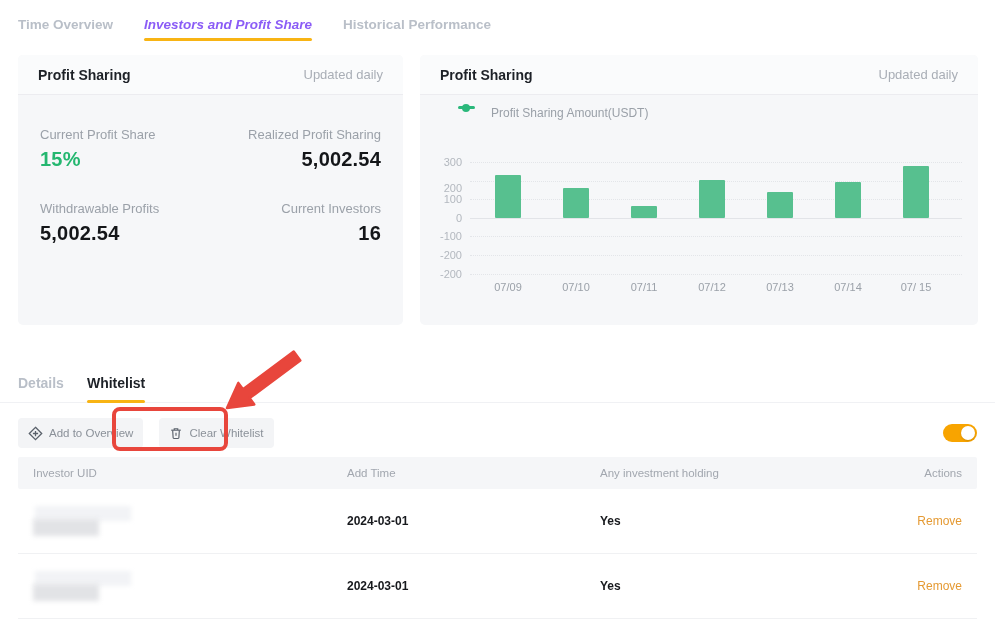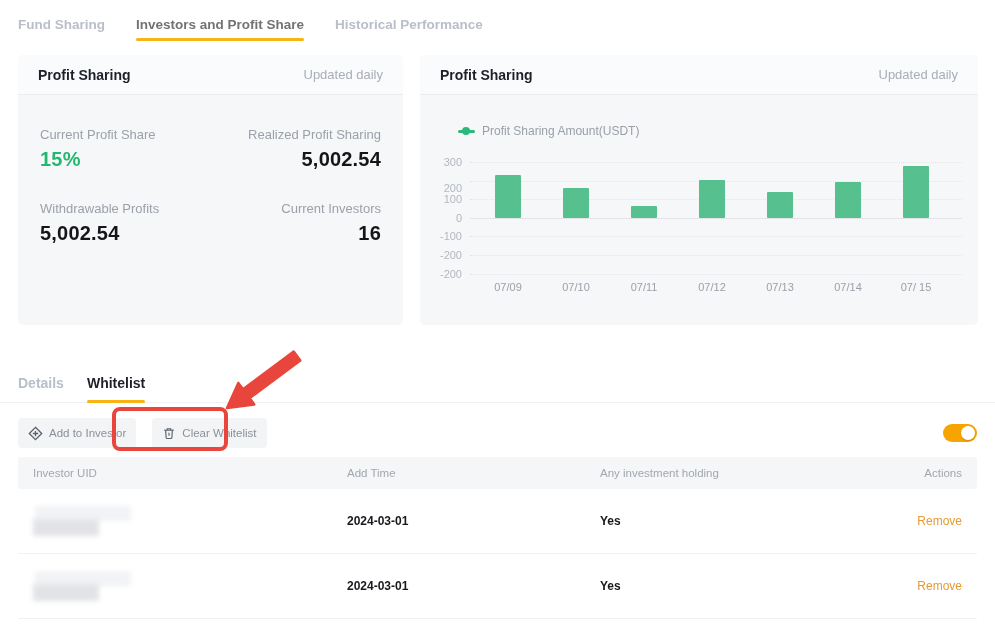--- a/index.html
+++ b/index.html
@@ -4,40 +4,40 @@
 <style>
   * { box-sizing: border-box; margin: 0; padding: 0; }
   body {
     width: 995px; height: 625px; position: relative; overflow: hidden;
     background: #ffffff; font-family: "Liberation Sans", sans-serif;
     color: #1d2127;
   }
   
   .top-tabs { display: flex; gap: 31px; padding: 17px 0 0 18px; }
   .top-tab { font-size: 13.5px; font-weight: 700; color: #b9bfc8; padding-bottom: 9px; position: relative; cursor: pointer; }
-  .top-tab.active { color: #737373; }
+  .top-tab.active { color: #8b5cf6; font-style: italic; }
   .top-tab.active::after { content:""; position:absolute; left:0; right:0; bottom:0; height:3px; background:#f8b414; border-radius:2px; }
   
   .cards { display:flex; gap:17px; margin:14px 17px 0 18px; }
   .card { background:#f6f7f9; border-radius:5px; height:270px; }
   .card.left { width:385px; }
   .card.right { flex:1; position:relative; }
   .card-header { height:40px; display:flex; justify-content:space-between; align-items:center;
     padding:0 20px; border-bottom:1px solid #ececf0; background:#fafbfc; border-radius:5px 5px 0 0; }
   .card-title { font-size:14px; font-weight:700; color:#1d2127; }
   .card-updated { font-size:13px; color:#a9aeb6; }
   
   .stats { display:grid; grid-template-columns:1fr 1fr; padding:32px 22px 0 22px; row-gap:30px; }
   .stat.right { text-align:right; }
   .stat-label { font-size:13px; color:#9ba1a9; }
   .stat-value { font-size:20px; font-weight:700; color:#141619; margin-top:6px; letter-spacing:.2px; }
   .stat-value.green { color:#24b770; }
   
   .chart-body { position:relative; height:229px; }
-  .legend { position:absolute; left:38px; top:29px; display:flex; align-items:center; gap:7px; }
+  .legend { position:absolute; left:38px; top:11px; display:flex; gap:16px; }
   .legend-marker { width:17px; height:3px; background:#2ab87b; border-radius:2px; position:relative; }
   .legend-marker::after { content:""; position:absolute; width:8px; height:8px; background:#2ab87b; border-radius:50%; left:4px; top:-2.5px; }
   .legend-text { font-size:12px; color:#9aa0a8; }
   .gridline { position:absolute; left:50px; right:16px; height:0; border-top:1px dotted #e3e5e9; }
   .gridline.zero { border-top:1px solid #e2e4e8; }
   .ytick { position:absolute; left:0; width:42px; text-align:right; font-size:11px; color:#b3b8bf; }
   .bar { position:absolute; border-radius:1px; }
   .xtick { position:absolute; width:60px; text-align:center; font-size:11px; color:#9ba1a9; }
   
   .section-tabs { display:flex; gap:23px; margin-top:38px; padding-left:18px; border-bottom:1px solid #f0f1f4;align-items:center; }
@@ -68,21 +68,21 @@
   .uid-blur .b2 { position:absolute; left:0; top:14px; width:66px; height:17px; background:#e2e3e6; filter:blur(2.5px); }
   
   .anno-rect { position:absolute; left:112px; top:407px; width:116px; height:44px;
     border:4px solid #e8463c; border-radius:8px; pointer-events:none; }
   .anno-arrow { position:absolute; left:205px; top:343px; pointer-events:none; }
 </style>
 </head>
 <body>
 
 <div class="top-tabs">
-  <div class="top-tab">Fund Sharing</div>
+  <div class="top-tab">Time Overview</div>
   <div class="top-tab active">Investors and Profit Share</div>
   <div class="top-tab">Historical Performance</div>
 </div>
 
 <div class="cards">
 
   <div class="card left">
     <div class="card-header">
       <span class="card-title">Profit Sharing</span>
       <span class="card-updated">Updated daily</span>
@@ -156,21 +156,21 @@
 </div>
 
 <div class="toolbar">
   <button class="btn">
     <span>
       <svg width="15" height="15" viewBox="0 0 16 16" fill="none" stroke="#5a616b" stroke-width="1.4">
         <path d="M8 1.4 L14.6 8 L8 14.6 L1.4 8 Z"></path>
         <path d="M8 5.2v5.6 M5.2 8h5.6"></path>
       </svg>
     </span>
-    <span>Add to Investor</span>
+    <span>Add to Overview</span>
   </button>
   <button class="btn">
     <span>
       <svg width="14" height="15" viewBox="0 0 16 16" fill="none" stroke="#5a616b" stroke-width="1.3">
         <path d="M2.5 4.2h11"></path>
         <path d="M6 4V2.6h4V4"></path>
         <path d="M4.2 4.4l.5 8.3c0 .6.5 1 1 1h4.6c.5 0 1-.4 1-1l.5-8.3"></path>
         <path d="M8 7v3.6"></path>
       </svg>
     </span>

